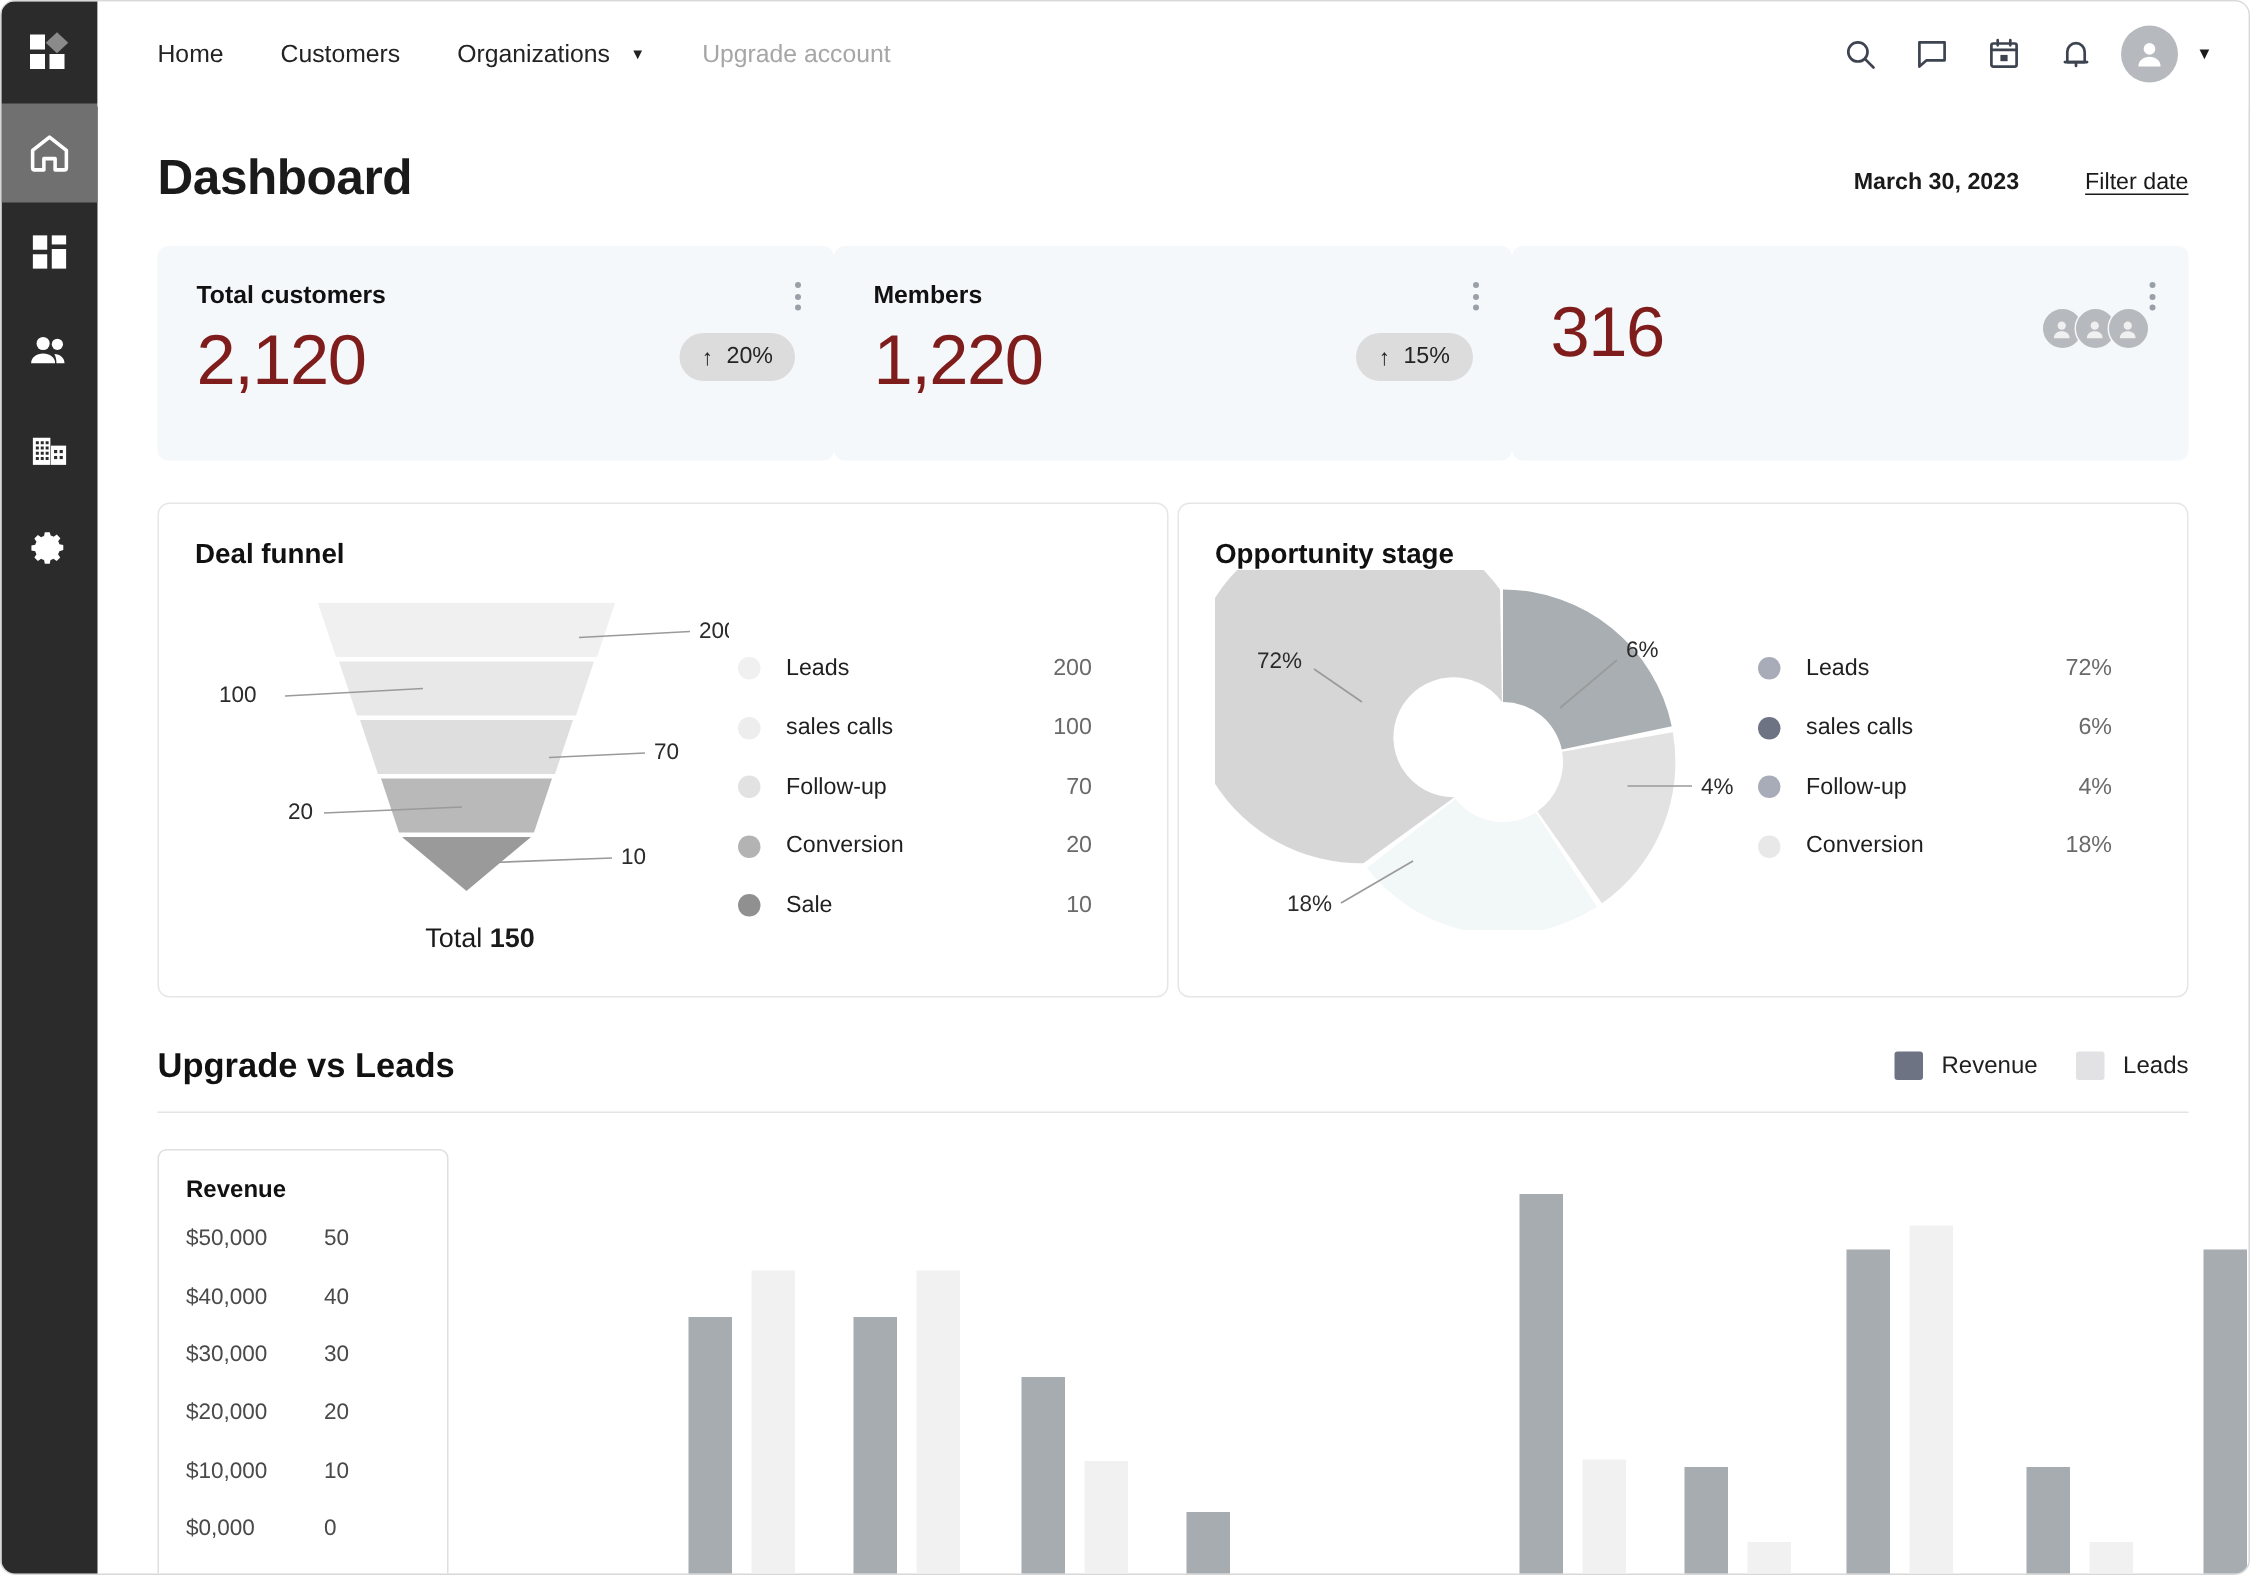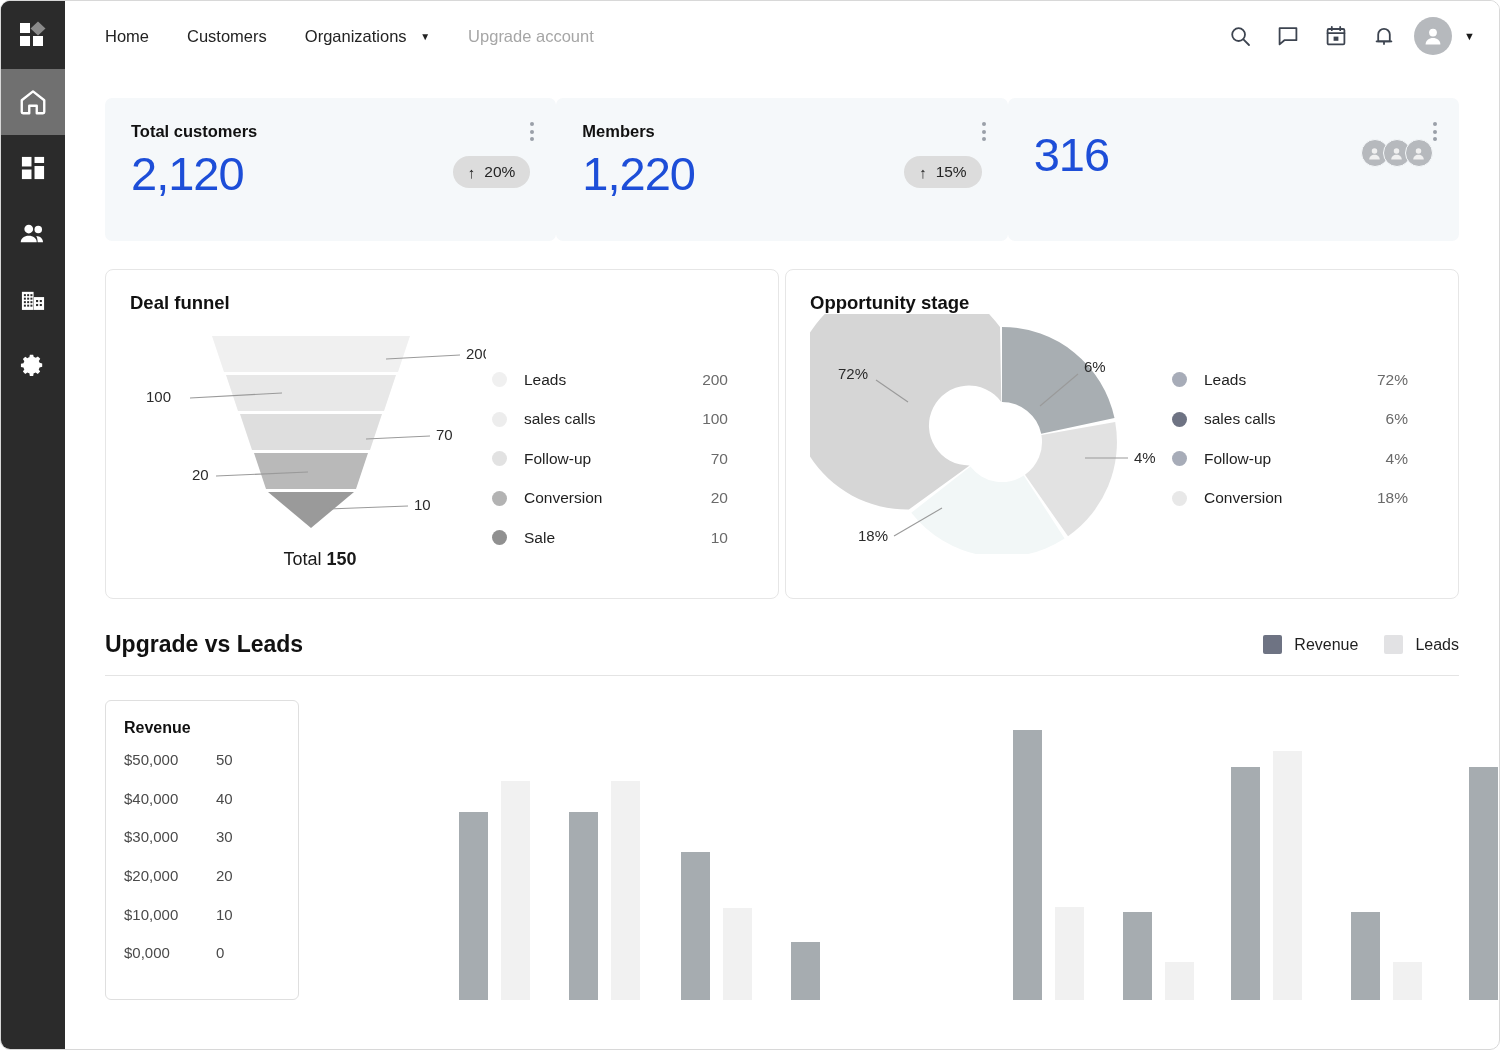--- a/index.html
+++ b/index.html
@@ -85,21 +85,21 @@
     flex: 1; height: 143px; background: #f5f8fa; border-radius: 7px;
     padding: 24px 26px 0 26px; position: relative;
   }
   .stat-title { font-size: 16.5px; font-weight: bold; color: #111; }
   .kebab {
     position: absolute; right: 22px; top: 24px;
     display: flex; flex-direction: column; gap: 3.5px; cursor: pointer;
   }
   .kebab i { width: 4px; height: 4px; border-radius: 50%; background: #9aa0a8; display:block; }
   .stat-row { display: flex; align-items: flex-end; justify-content: space-between; margin-top: 8px; }
-  .stat-value { font-size: 47px; font-weight: 400; letter-spacing: -1px; line-height: 1.05; color:#1d4ed8; }
+  .stat-value { font-size: 47px; font-weight: 400; letter-spacing: -1px; line-height: 1.05; color:#7f1d1d; }
   .trend {
     background: #dcdcdc; border-radius: 16px; padding: 7px 15px;
     font-size: 15.5px; color: #242424; display: flex; align-items: center; gap: 9px;
     margin-bottom: 10px;
   }
   .trend .arrow { font-size: 15px; }
   .active-avatars { display: flex; margin-bottom: 12px; }
   .mini-av {
     width: 28px; height: 28px; border-radius: 50%; background: #b6b9bd;
     display:flex; align-items:center; justify-content:center; color:#f0f0f0;
@@ -280,20 +280,27 @@
             <path d="M4.6 20.4c0-4 3.3-6.5 7.4-6.5s7.4 2.5 7.4 6.5z"></path>
           </svg>
         </div>
         <span class="avatar-caret">▼</span>
       </div>
     </div>
   </div>
 
   <div class="page">
 
+    <div class="page-head">
+      <div class="page-title">Dashboard</div>
+      <div class="page-head-right">
+        <div class="date-text">March 30, 2023</div>
+        <div class="filter-link">Filter date</div>
+      </div>
+    </div>
 
     <div class="stats">
 
       <div class="stat-card">
         <div class="stat-title">Total customers</div>
         <div class="kebab">
             <i></i>
             <i></i>
             <i></i>
           </div>

